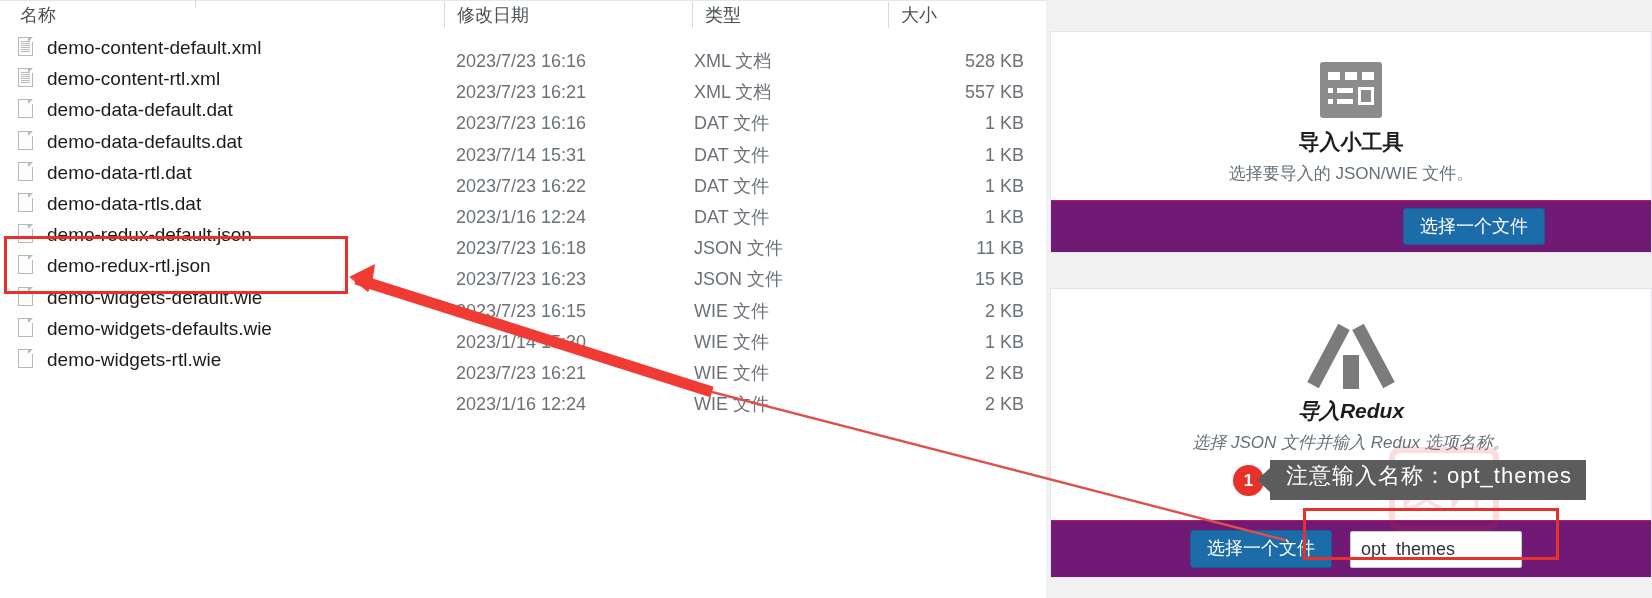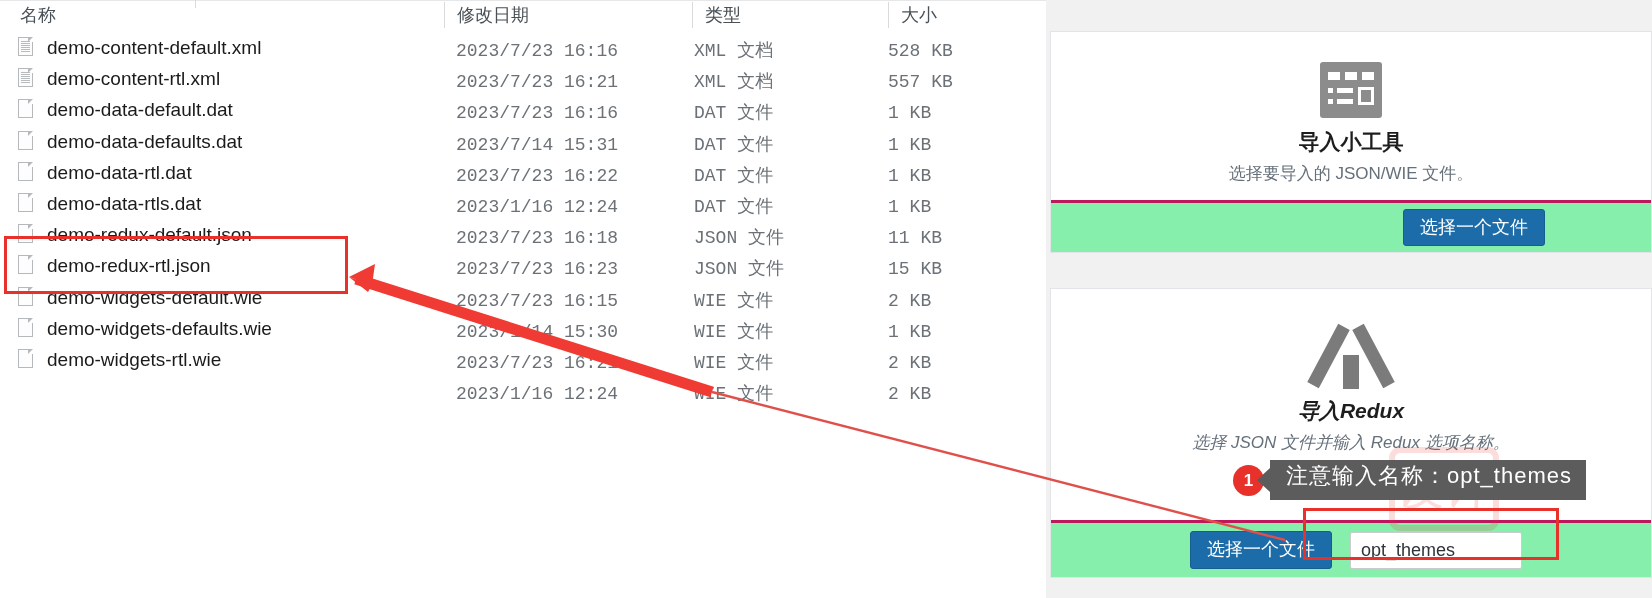--- a/index.html
+++ b/index.html
@@ -43,37 +43,37 @@
   .fico i:after{
     content:"";position:absolute;right:-1px;top:-1px;
     border-width:0 0 5px 5px;border-style:solid;
     border-color:transparent transparent #ffffff #b6b9bb;
   }
   .fico.doc i{background:#fcfcfc;}
   .fico.doc b{
     position:absolute;left:3px;top:4px;width:9px;height:12px;
     background:repeating-linear-gradient(to bottom,#b9bcbe 0 1px,transparent 1px 2px);
   }
-  .cell{position:absolute;top:4px;height:31.2px;line-height:31.2px;font-size:18px;color:#6b7176;white-space:nowrap;font-family:Liberation Mono, monospace;}
+  .cell{position:absolute;top:14px;height:31.2px;line-height:31.2px;font-size:18px;color:#6b7176;white-space:nowrap;}
   .c-date{left:456px;}
   .c-type{left:694px;}
-  .c-size{left:888px;width:136px;}
+  .c-size{left:888px;width:136px;text-align:right;}
 
   
   .hl-box{
     position:absolute;left:4px;top:236px;width:344px;height:58px;
     border:3px solid #e8312a;box-sizing:border-box;pointer-events:none;
   }
 
   
   .rightpane{position:absolute;left:1046px;top:0;width:606px;height:598px;background:#f1f1f1;}
   .vdiv{position:absolute;left:1046px;top:0;width:2px;height:598px;background:#cfd2d4;}
   .card{position:absolute;left:4px;width:602px;background:#fff;border:1px solid #e2e4e7;box-sizing:border-box;}
   .card-body{position:relative;background:#fff;}
-  .card-foot{background:#86efac;border-top:3px solid #be185d;display:flex;align-items:center;}
+  .card-foot{background:#701a75;border-top:1px solid #be185d;display:flex;align-items:center;}
 
   .icon-wrap{display:flex;justify-content:center;align-items:center;}
   .ic-widget{width:62px;height:56px;background:#8c8c8c;border-radius:3px;position:relative;}
   .ic-widget s{position:absolute;background:#fff;display:block;}
   .ic-widget .t1{left:8px;top:10px;width:12px;height:8px;}
   .ic-widget .t2{left:25px;top:10px;width:12px;height:8px;}
   .ic-widget .t3{left:42px;top:10px;width:12px;height:8px;}
   .ic-widget .d1{left:8px;top:26px;width:5px;height:5px;}
   .ic-widget .d2{left:8px;top:37px;width:5px;height:5px;}
   .ic-widget .l1{left:17px;top:26px;width:16px;height:5px;}

